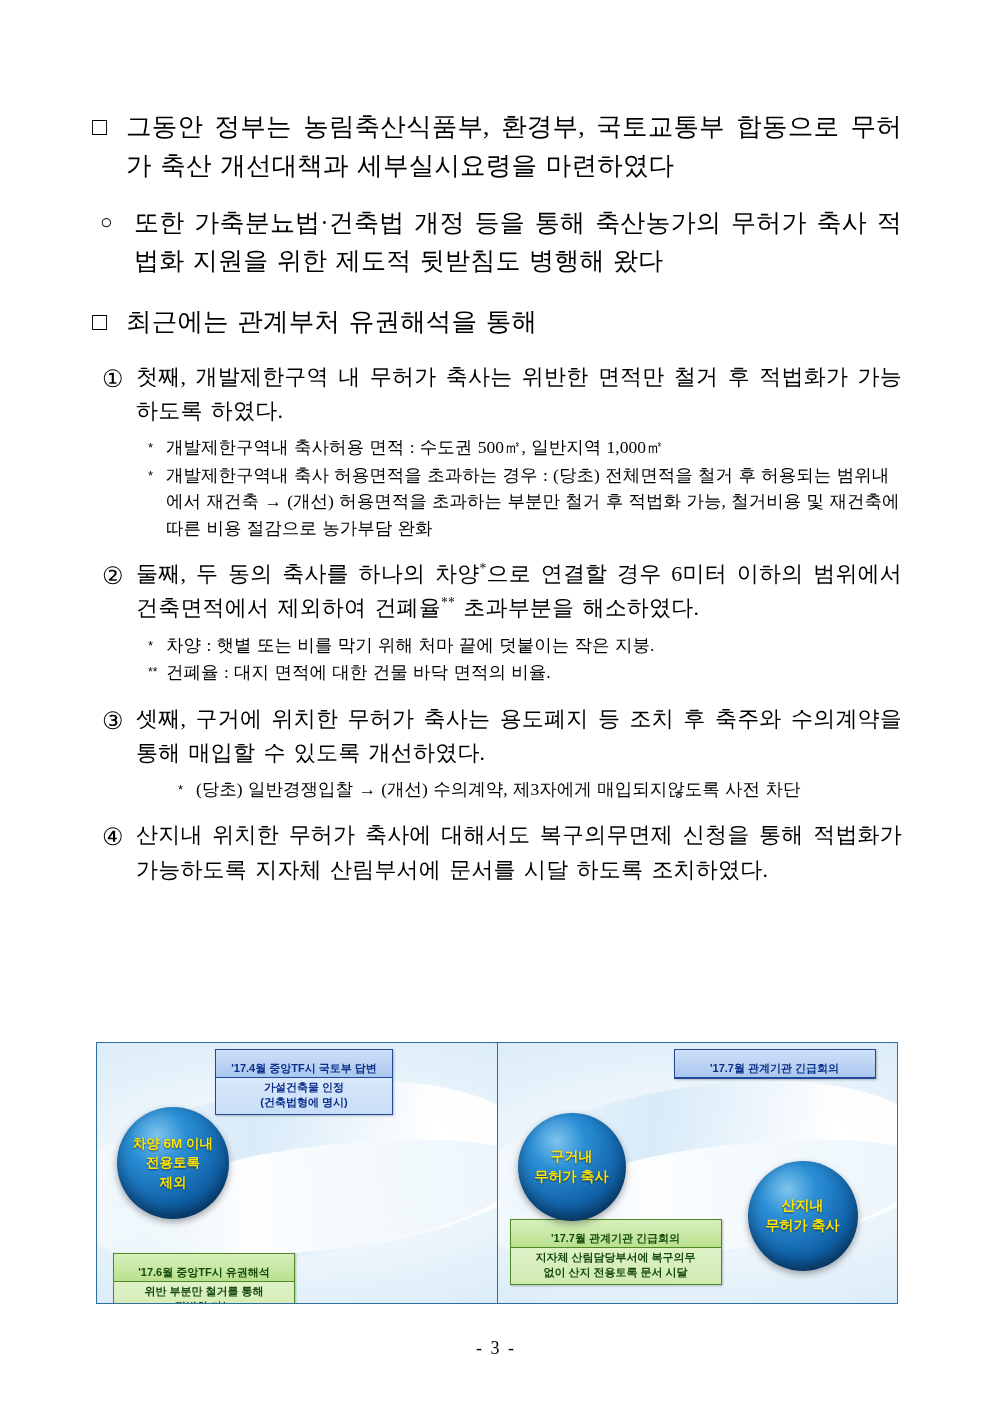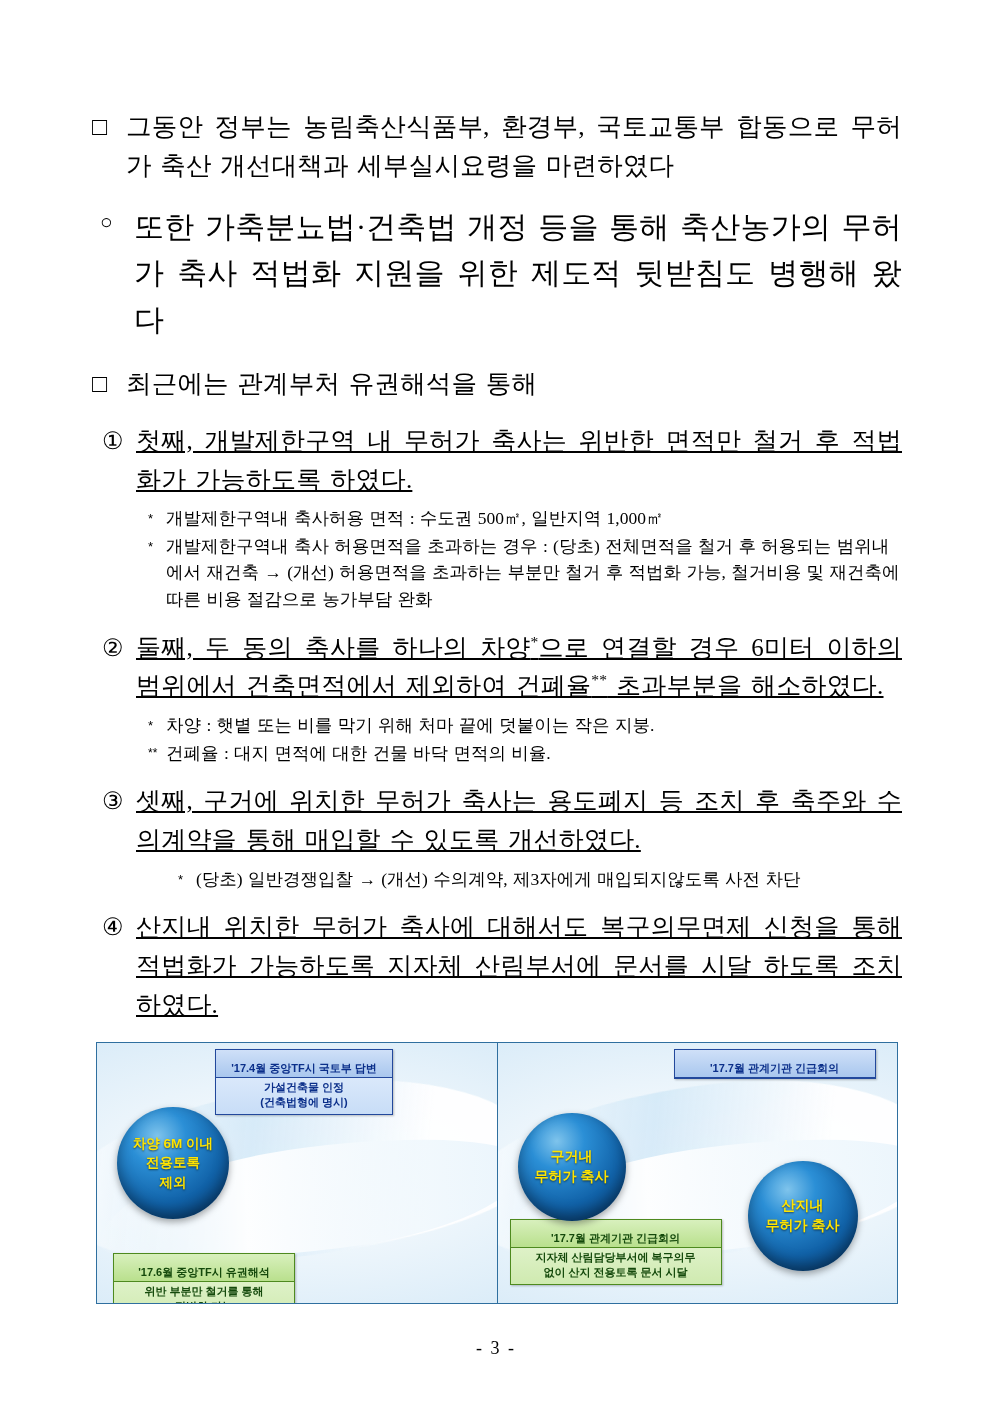--- a/index.html
+++ b/index.html
@@ -61,39 +61,38 @@
   }
 
   
   .lvl2 { margin-bottom: 22px; margin-left: 8px; }
   .lvl2 .marker {
     width: 34px;
     font-size: 21px;
     line-height: 1.75;
   }
   .lvl2 .body-text {
-    font-size: 30px;
+    font-size: 25px;
     line-height: 1.55;
     text-align: justify;
     word-spacing: 2px;
   }
 
   
   .num { margin-bottom: 6px; margin-left: 10px; }
   .num .marker {
     width: 34px;
     font-size: 24px;
     line-height: 1.55;
   }
   .num .body-text {
-    font-size: 25px;
+    font-size: 22px;
     line-height: 1.55;
     text-align: justify;
     word-spacing: 2.5px;
-    text-decoration: underline;
   }
 
   
   .notes {
     margin-left: 56px;
     margin-top: 2px;
     margin-bottom: 16px;
   }
   .note {
     display: flex;

